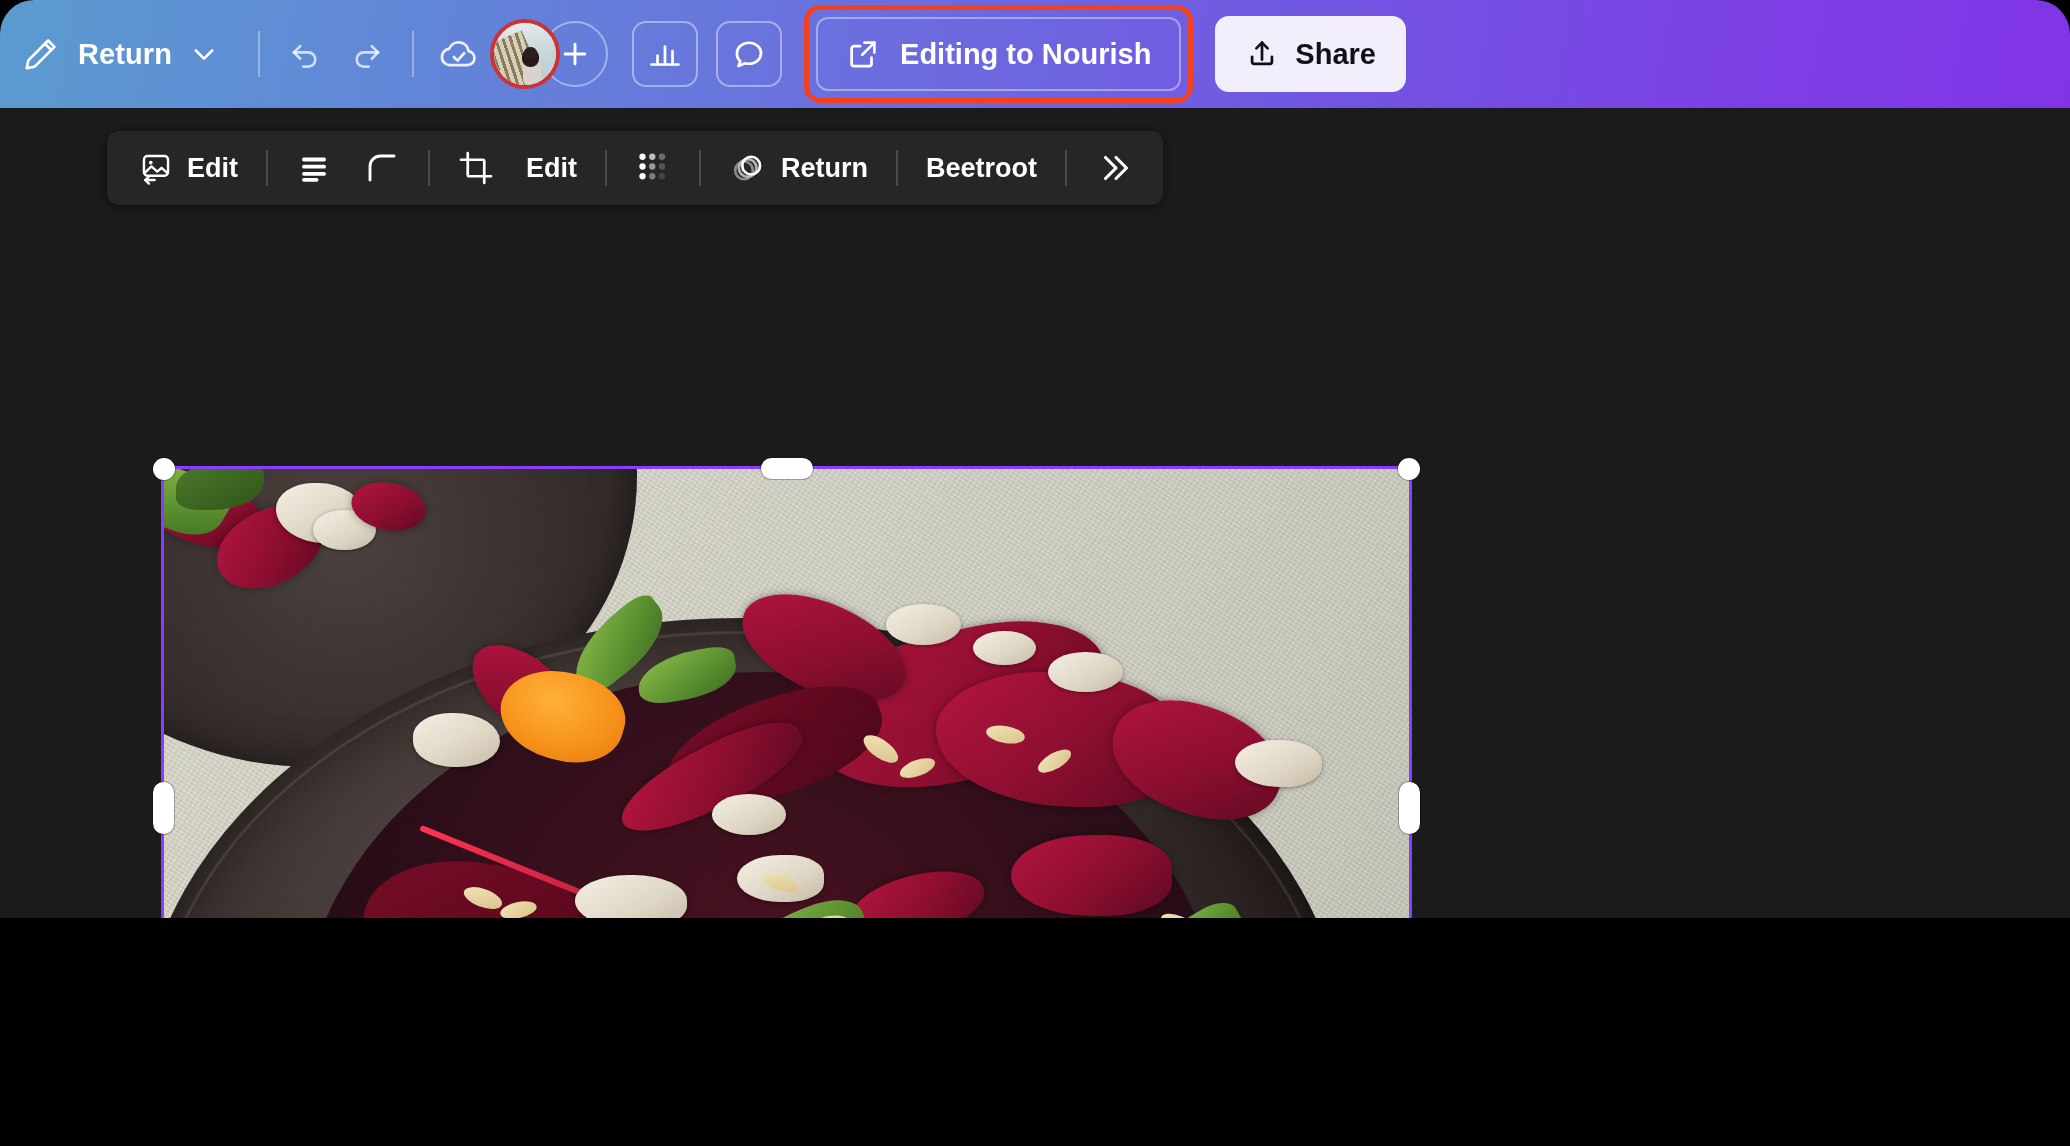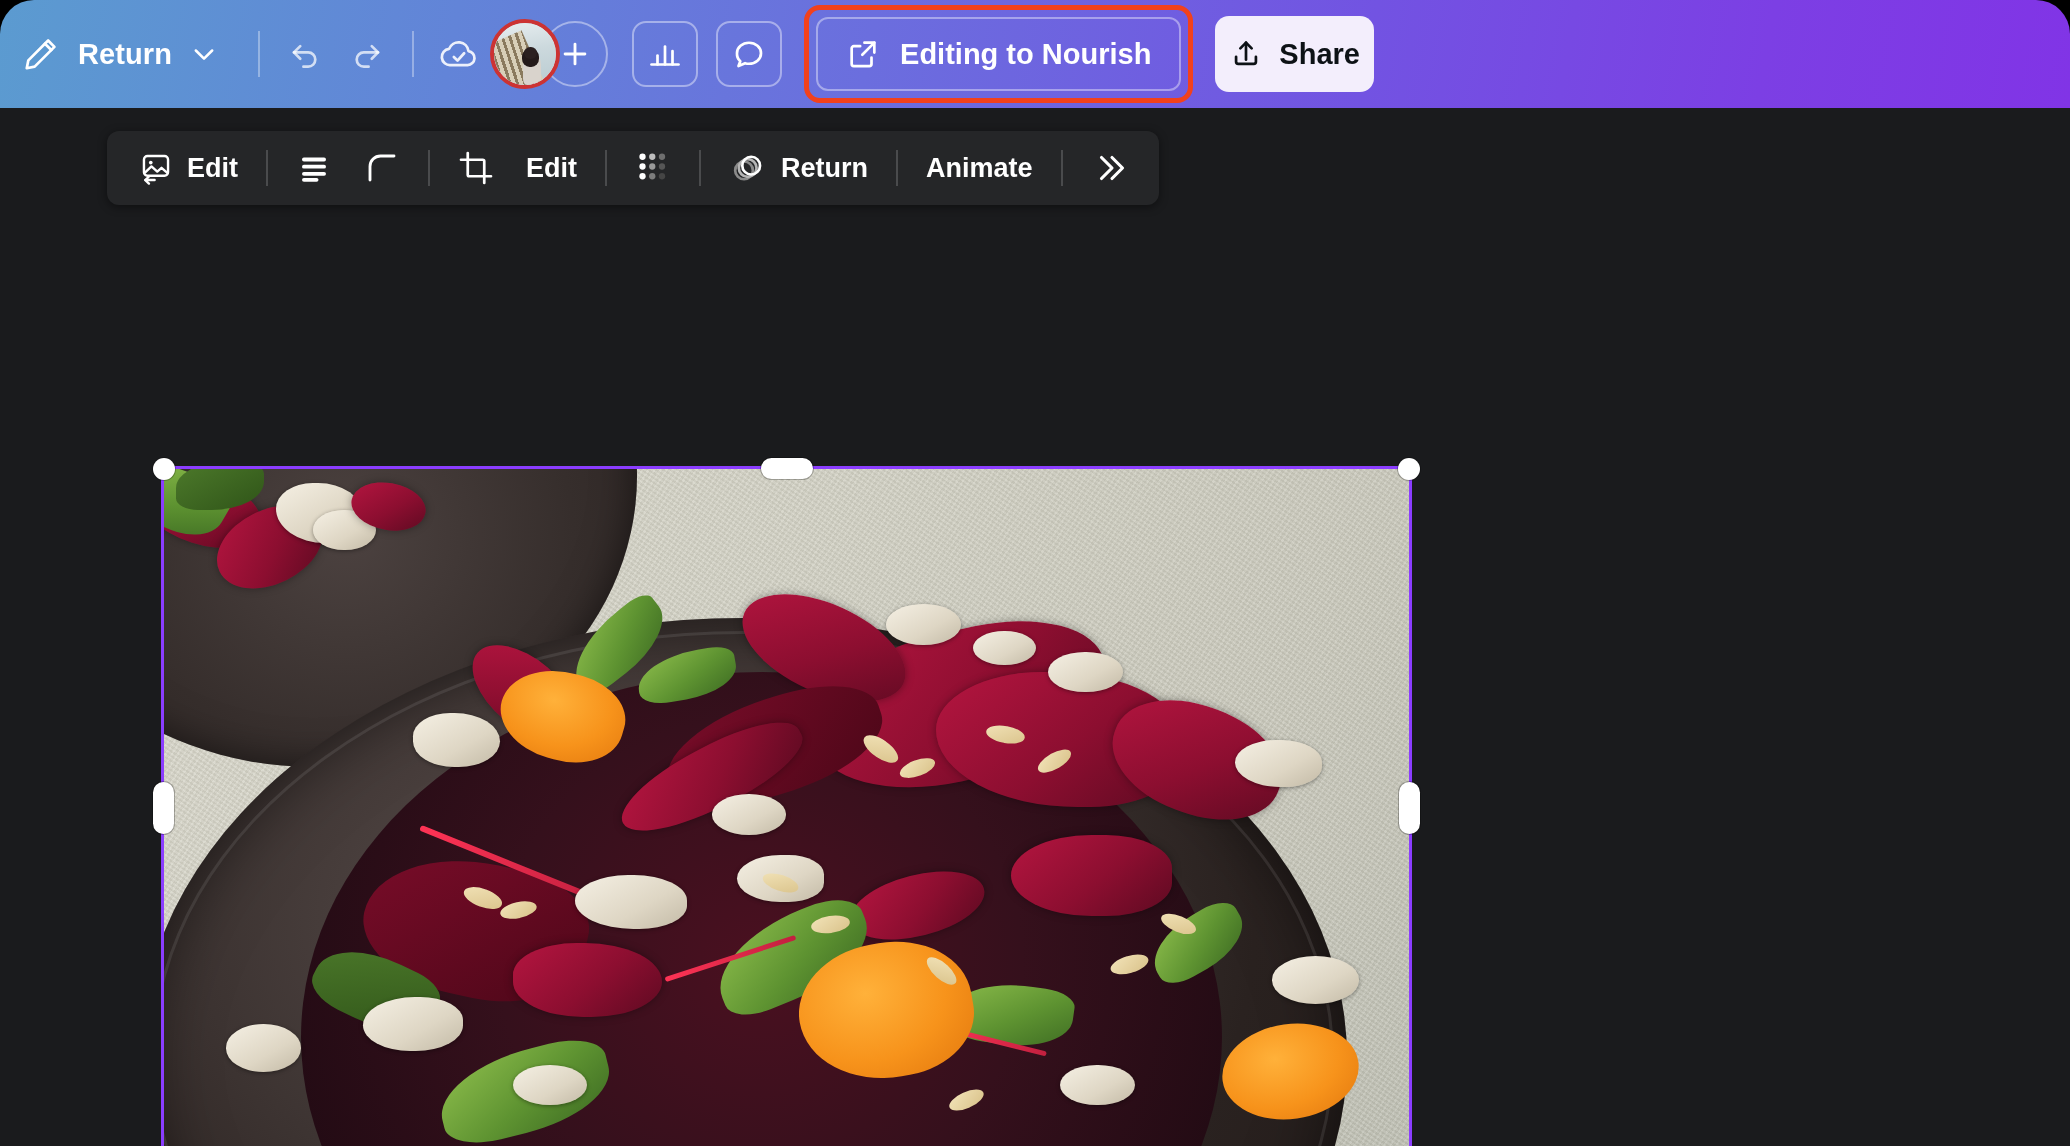--- a/index.html
+++ b/index.html
@@ -102,31 +102,31 @@
   .return-btn {
     display: flex; align-items: center; gap: 20px;
     height: 74px; padding: 0 28px;
     border: 2px solid rgba(255,255,255,.4);
     border-radius: 12px;
     font-size: 29px; font-weight: 600; color: #fff;
     cursor: pointer; white-space: nowrap;
   }
   .share-btn {
     display: flex; align-items: center; gap: 16px;
-    height: 76px; padding: 0 14px;
+    height: 76px; padding: 0 30px;
     background: #f3eefc; color: #0d1216;
     border-radius: 14px;
     font-size: 29px; font-weight: 700;
     margin-left: 22px; cursor: pointer; white-space: nowrap;
   }
 
   
   .canvas {
     position: absolute; left: 0; top: 108px;
-    width: 2070px; height: 1038px;
+    width: 2070px; height: 810px;
     background: #1a1b1d;
     overflow: hidden;
   }
 
   
   .toolbar {
     position: absolute; left: 107px; top: 23px;
     height: 74px;
     background: #252628;
     border-radius: 12px;
@@ -423,21 +423,21 @@
             <circle cx="11.8" cy="12" r="5.6" stroke="#b5b5b5"></circle>
             <circle cx="14" cy="10.5" r="5.6" stroke="#ffffff"></circle>
           </svg>
         </span>
         <span>Return</span>
       </div>
 
       <div class="tool-sep"></div>
 
       <div class="tool">
-        <span>Animate</span>
+        <span>Beetroot</span>
       </div>
 
       <div class="tool-sep"></div>
 
       <div class="tool">
         <span class="tool-icon">
           <svg width="36" height="36" viewBox="0 0 24 24" fill="none" stroke="#fff" stroke-width="2.1" stroke-linecap="round" stroke-linejoin="round">
             <path d="M7 5l7 7-7 7"></path>
               <path d="M14 5l7 7-7 7"></path>
           </svg>

